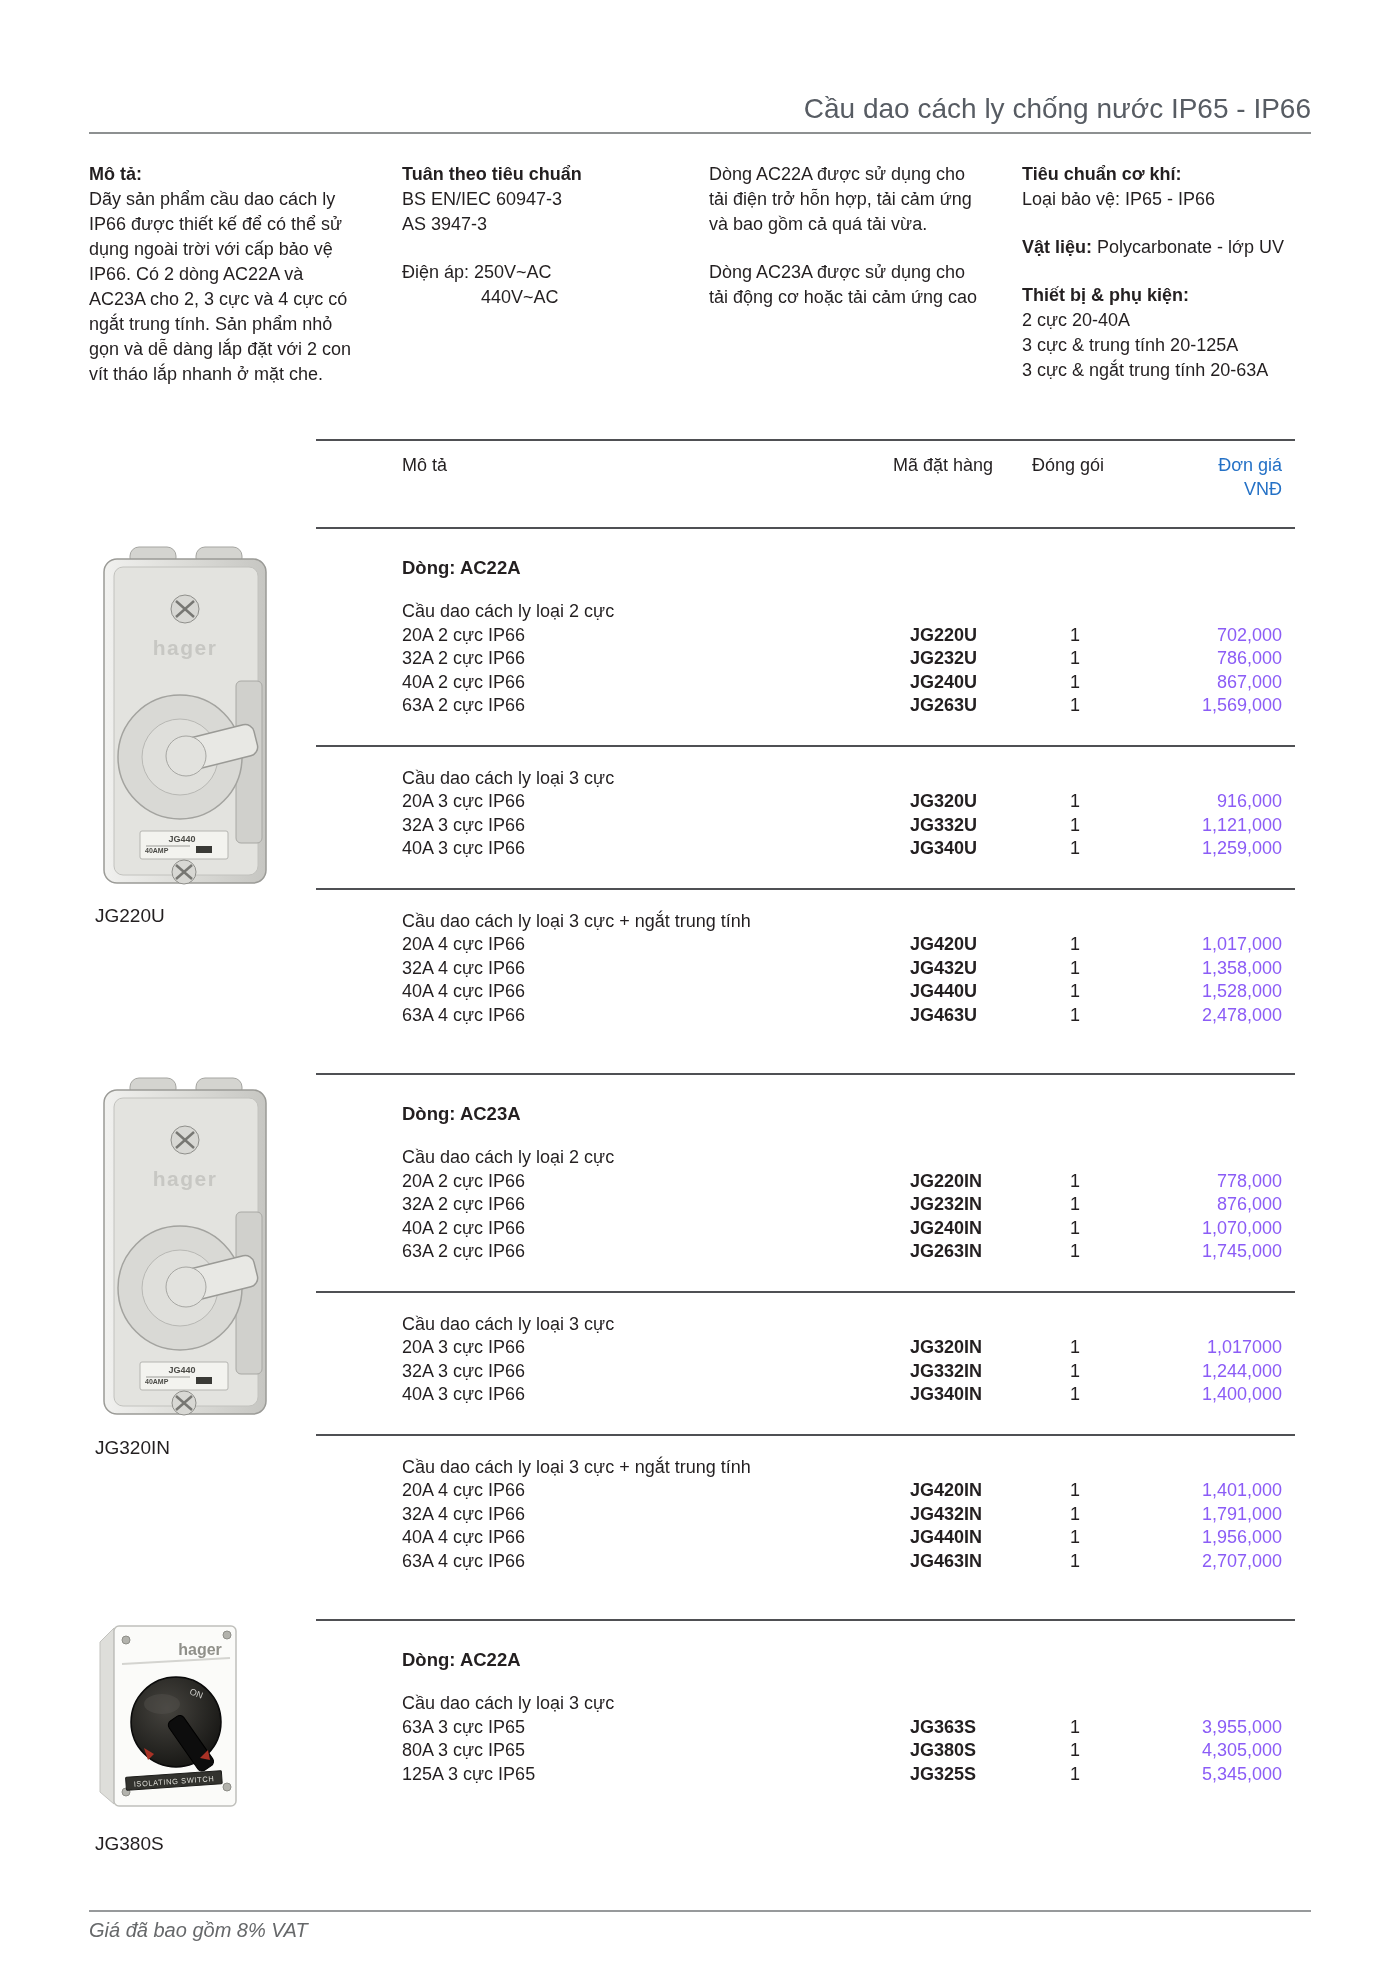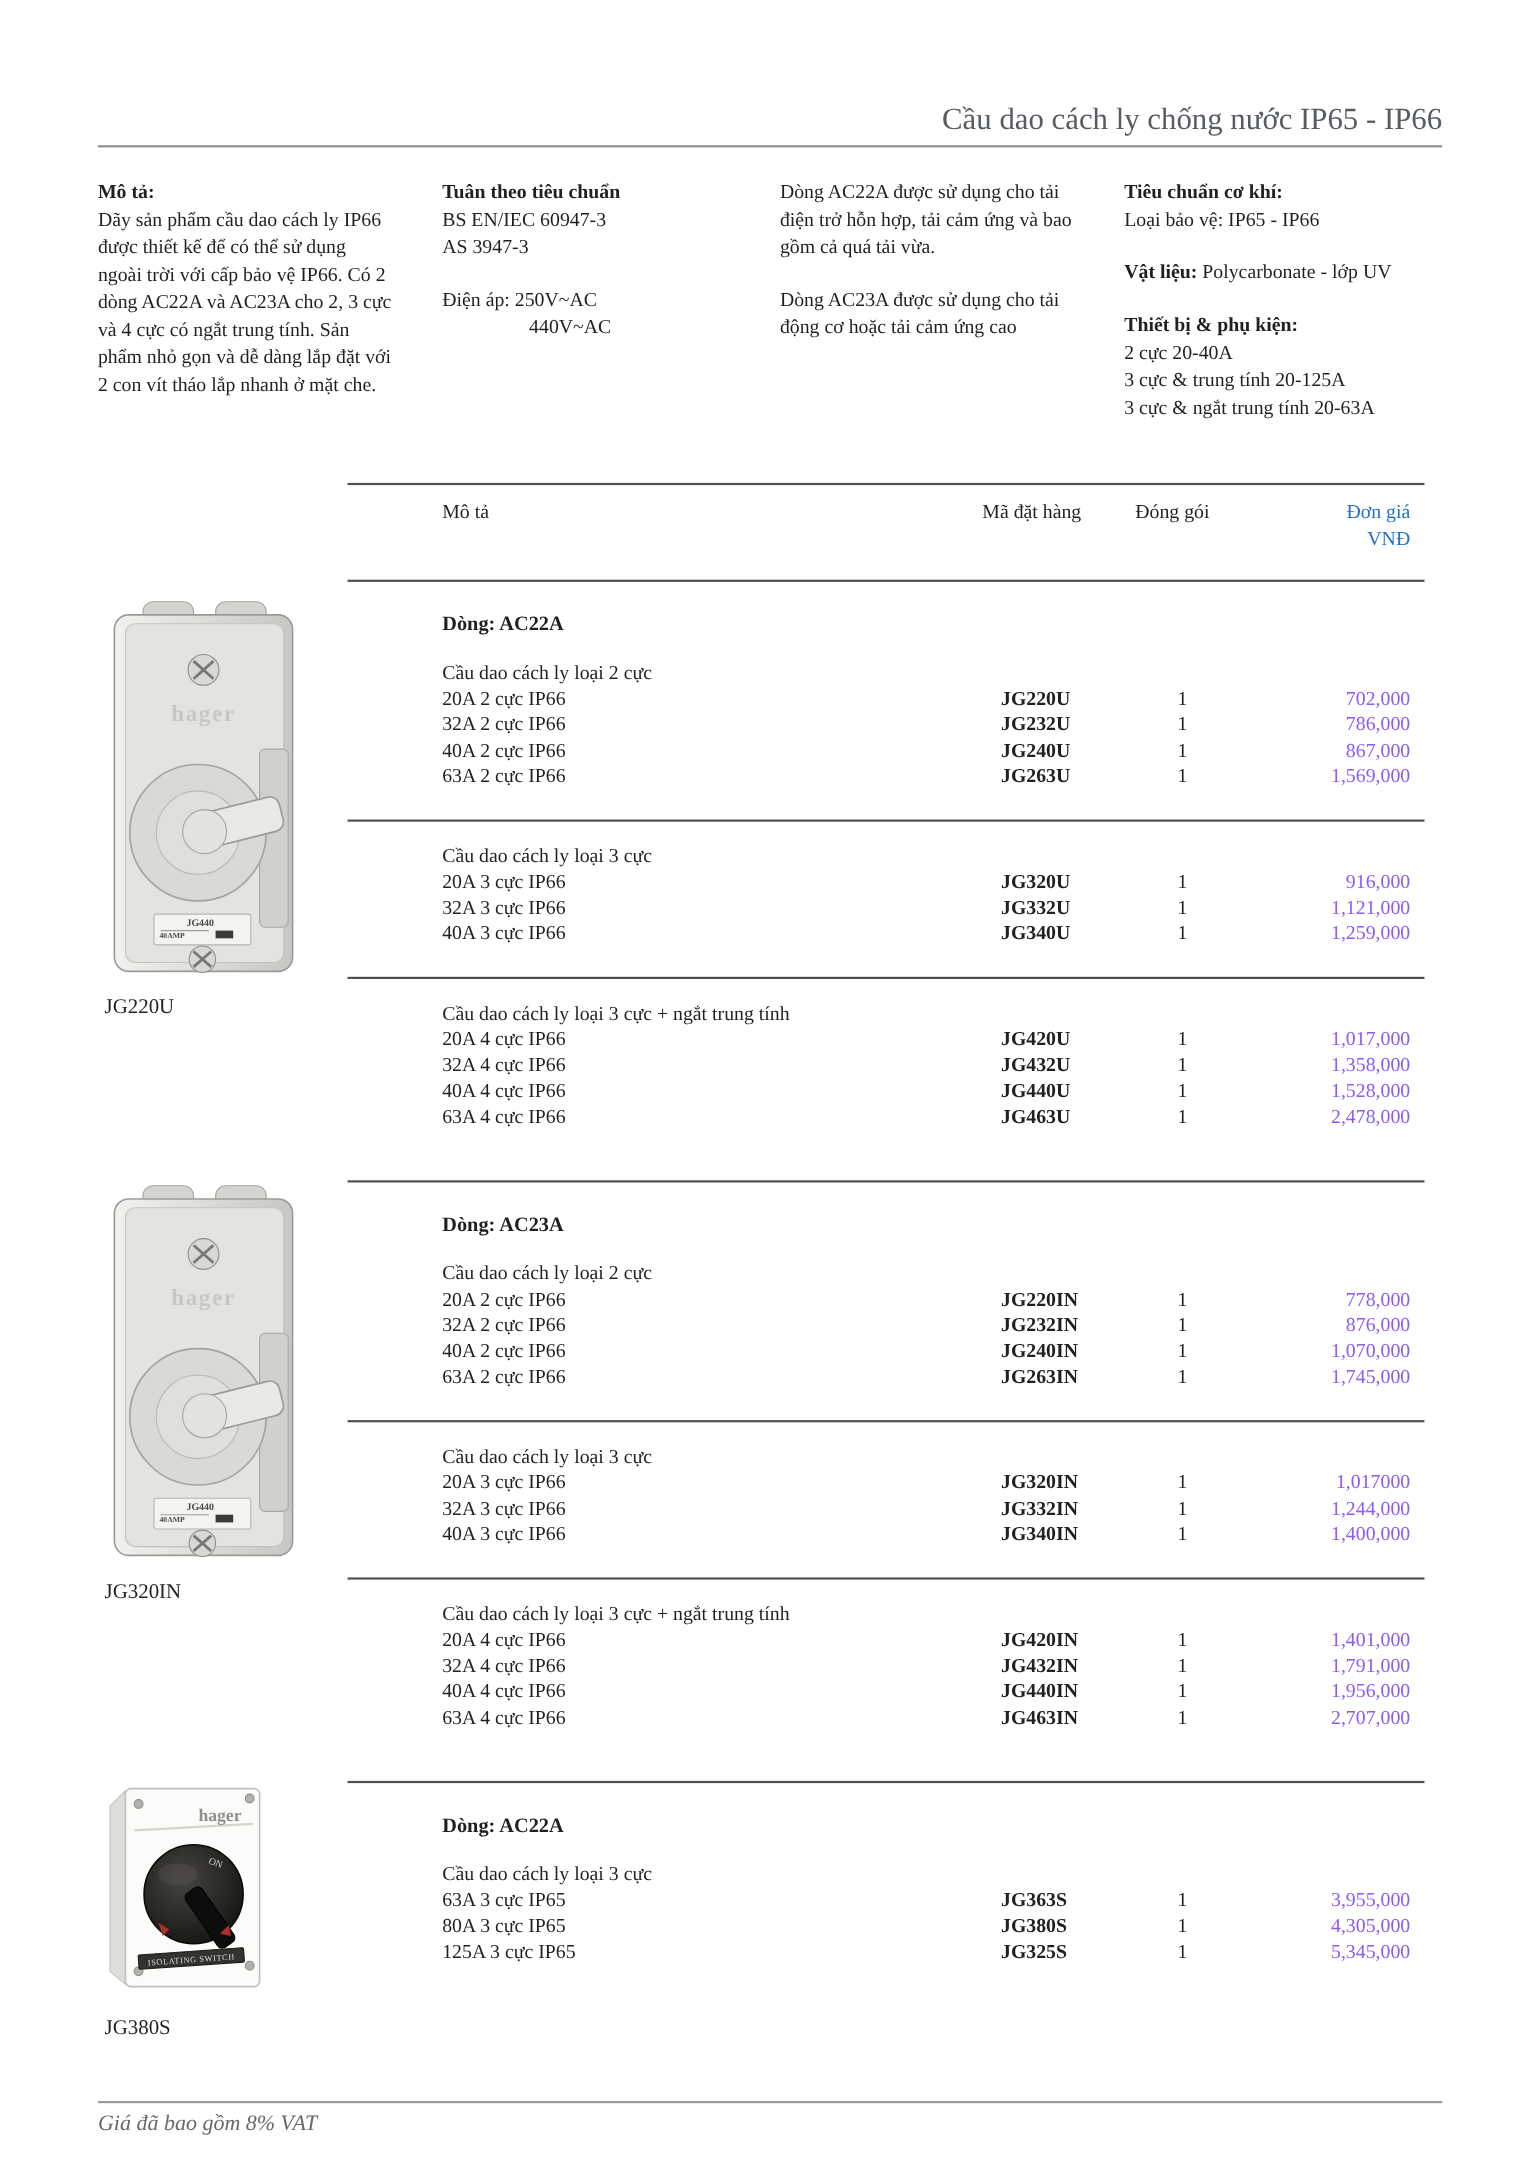--- a/index.html
+++ b/index.html
@@ -1,18 +1,18 @@
 <!DOCTYPE html>
 <html><head>
 <meta charset="utf-8">
 <style>
   html,body{margin:0;padding:0;background:#ffffff;}
   .page{
     position:relative;width:1400px;height:1980px;background:#fff;
-    font-family:Liberation Serif, serif;color:#231f20;overflow:hidden;
+    font-family:Liberation Sans, sans-serif;color:#231f20;overflow:hidden;
   }
   
   .page-title{
     position:absolute;top:92px;right:89px;font-size:28px;line-height:34px;
     color:#575c63;white-space:nowrap;font-weight:400;
   }
   .title-rule{position:absolute;top:132px;left:89px;width:1222px;height:2px;background:#8d9091;}
   
   .intro{position:absolute;top:162px;left:0;width:1400px;font-size:18px;line-height:25px;}
   .icol{position:absolute;top:0;}

